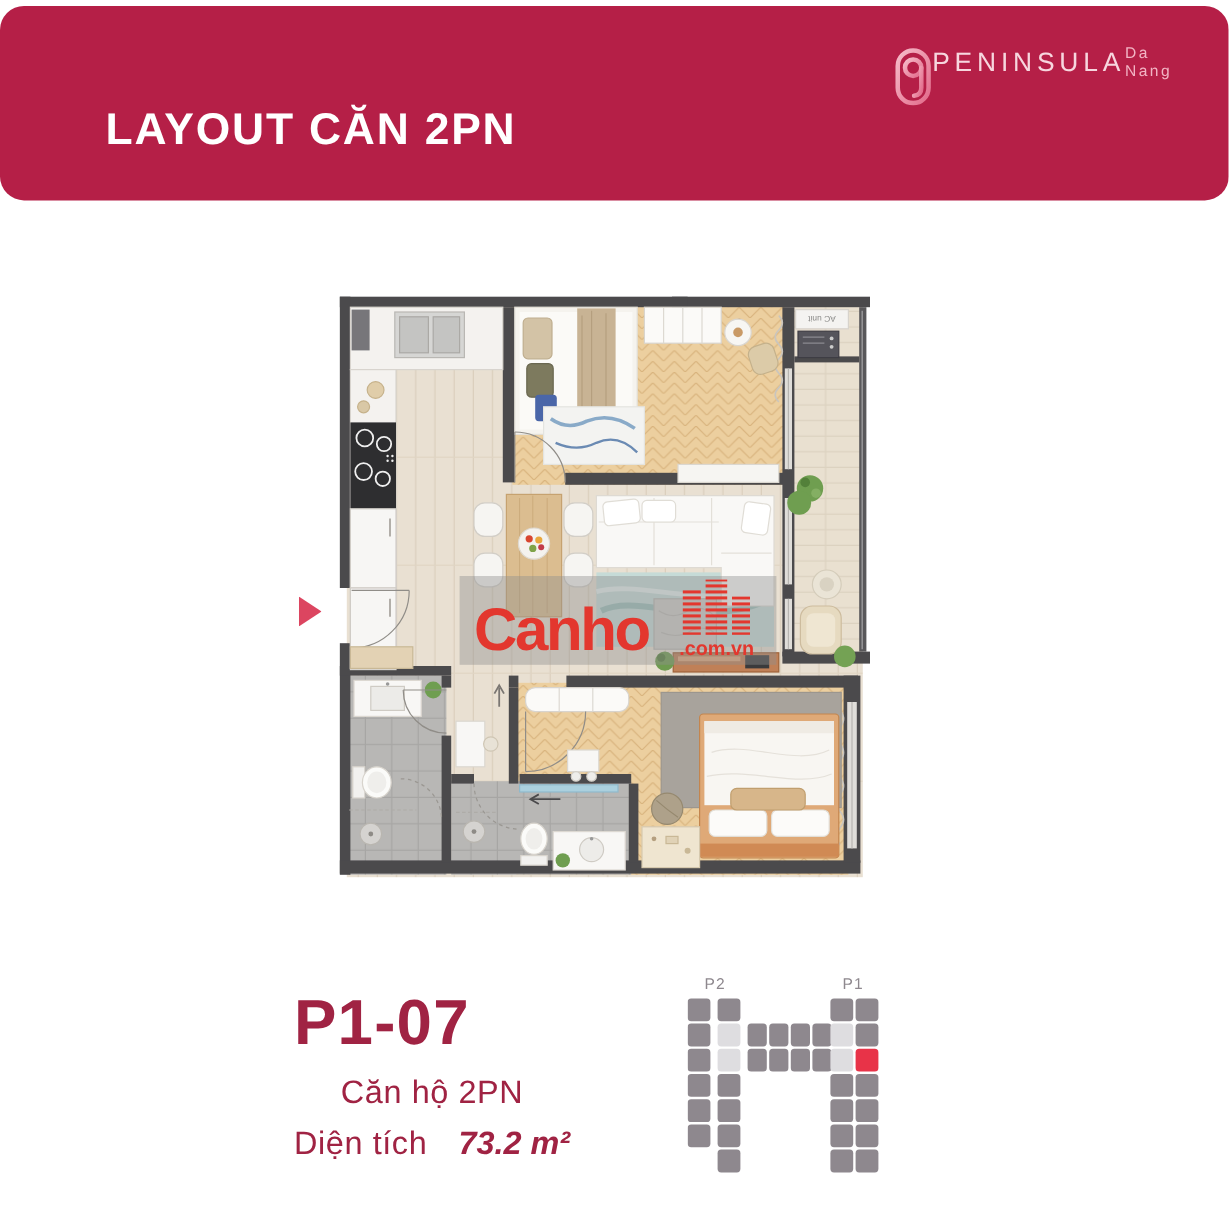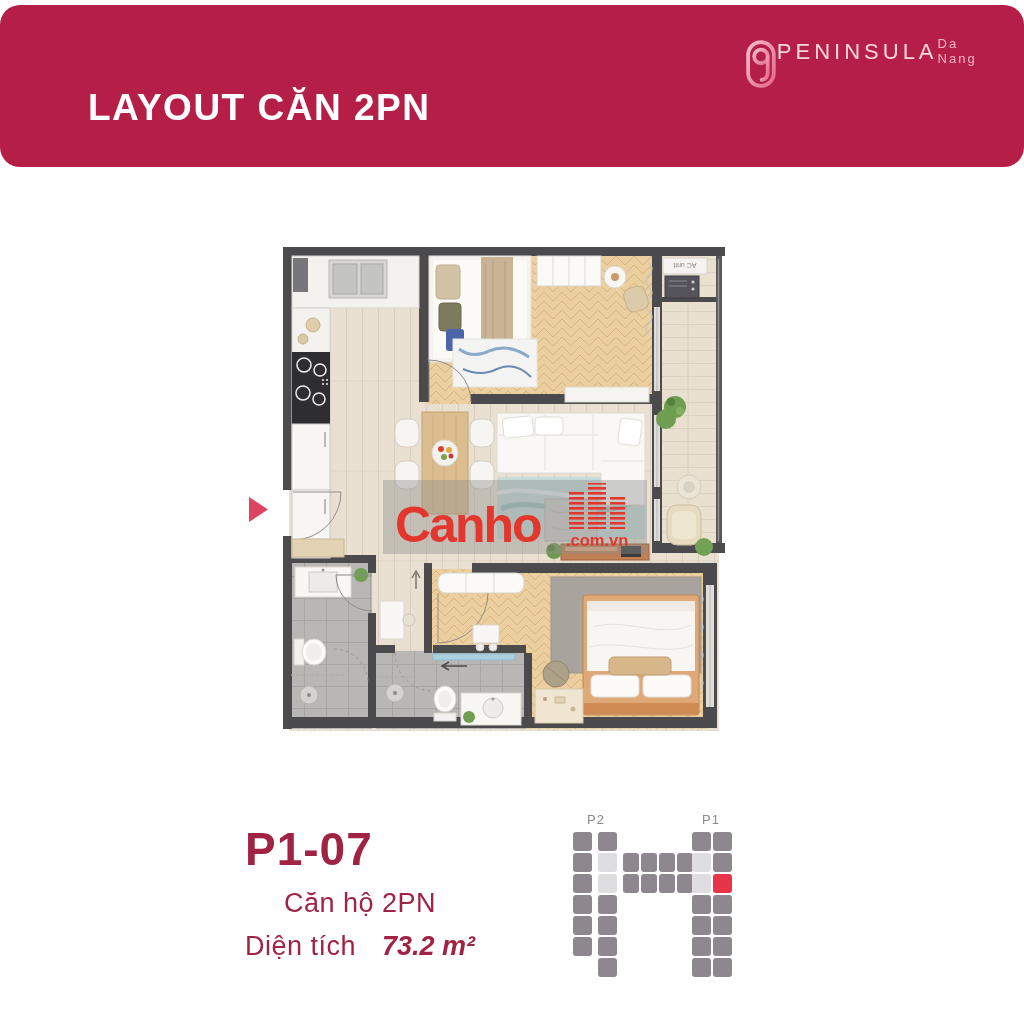--- a/index.html
+++ b/index.html
@@ -12,21 +12,21 @@
   .logo{position:absolute;left:866px;top:27px;transform:translateX(-50%);
         display:flex;flex-direction:row;align-items:flex-start;}
   .logo-brand{margin-top:7px;font-size:22px;font-weight:400;letter-spacing:4px;color:#F7D6DE;}
   .logo-sub{margin-top:4px;font-size:13px;letter-spacing:2px;color:#F2B4C4;}
   
   .floorplan{position:absolute;left:283px;top:247px;}
   .entry-marker{position:absolute;left:249px;top:497px;width:19px;height:25px;
         background:#DC4560;clip-path:polygon(0 0,100% 50%,0 100%);}
   
   .unit-info{position:absolute;left:245px;top:826px;color:#A02343;}
-  .unit-code{font-size:46px;font-weight:800;letter-spacing:1px;line-height:1;}
+  .unit-code{font-size:53px;font-weight:800;letter-spacing:1px;line-height:1;}
   .unit-type{margin-top:16px;font-size:27px;font-weight:400;letter-spacing:0.5px;text-align:center;}
   .unit-area{margin-top:12px;font-size:27px;font-weight:400;letter-spacing:0.5px;}
   .unit-area b{font-weight:800;margin-left:26px;letter-spacing:0;font-style:italic;}
   
   .site-diagram{position:absolute;left:573px;top:808px;}
   .site-label{font-size:13px;letter-spacing:1px;fill:#8E888E;}
   svg text{font-family:"Liberation Sans",sans-serif;}
 </style>
 </head>
 <body>

